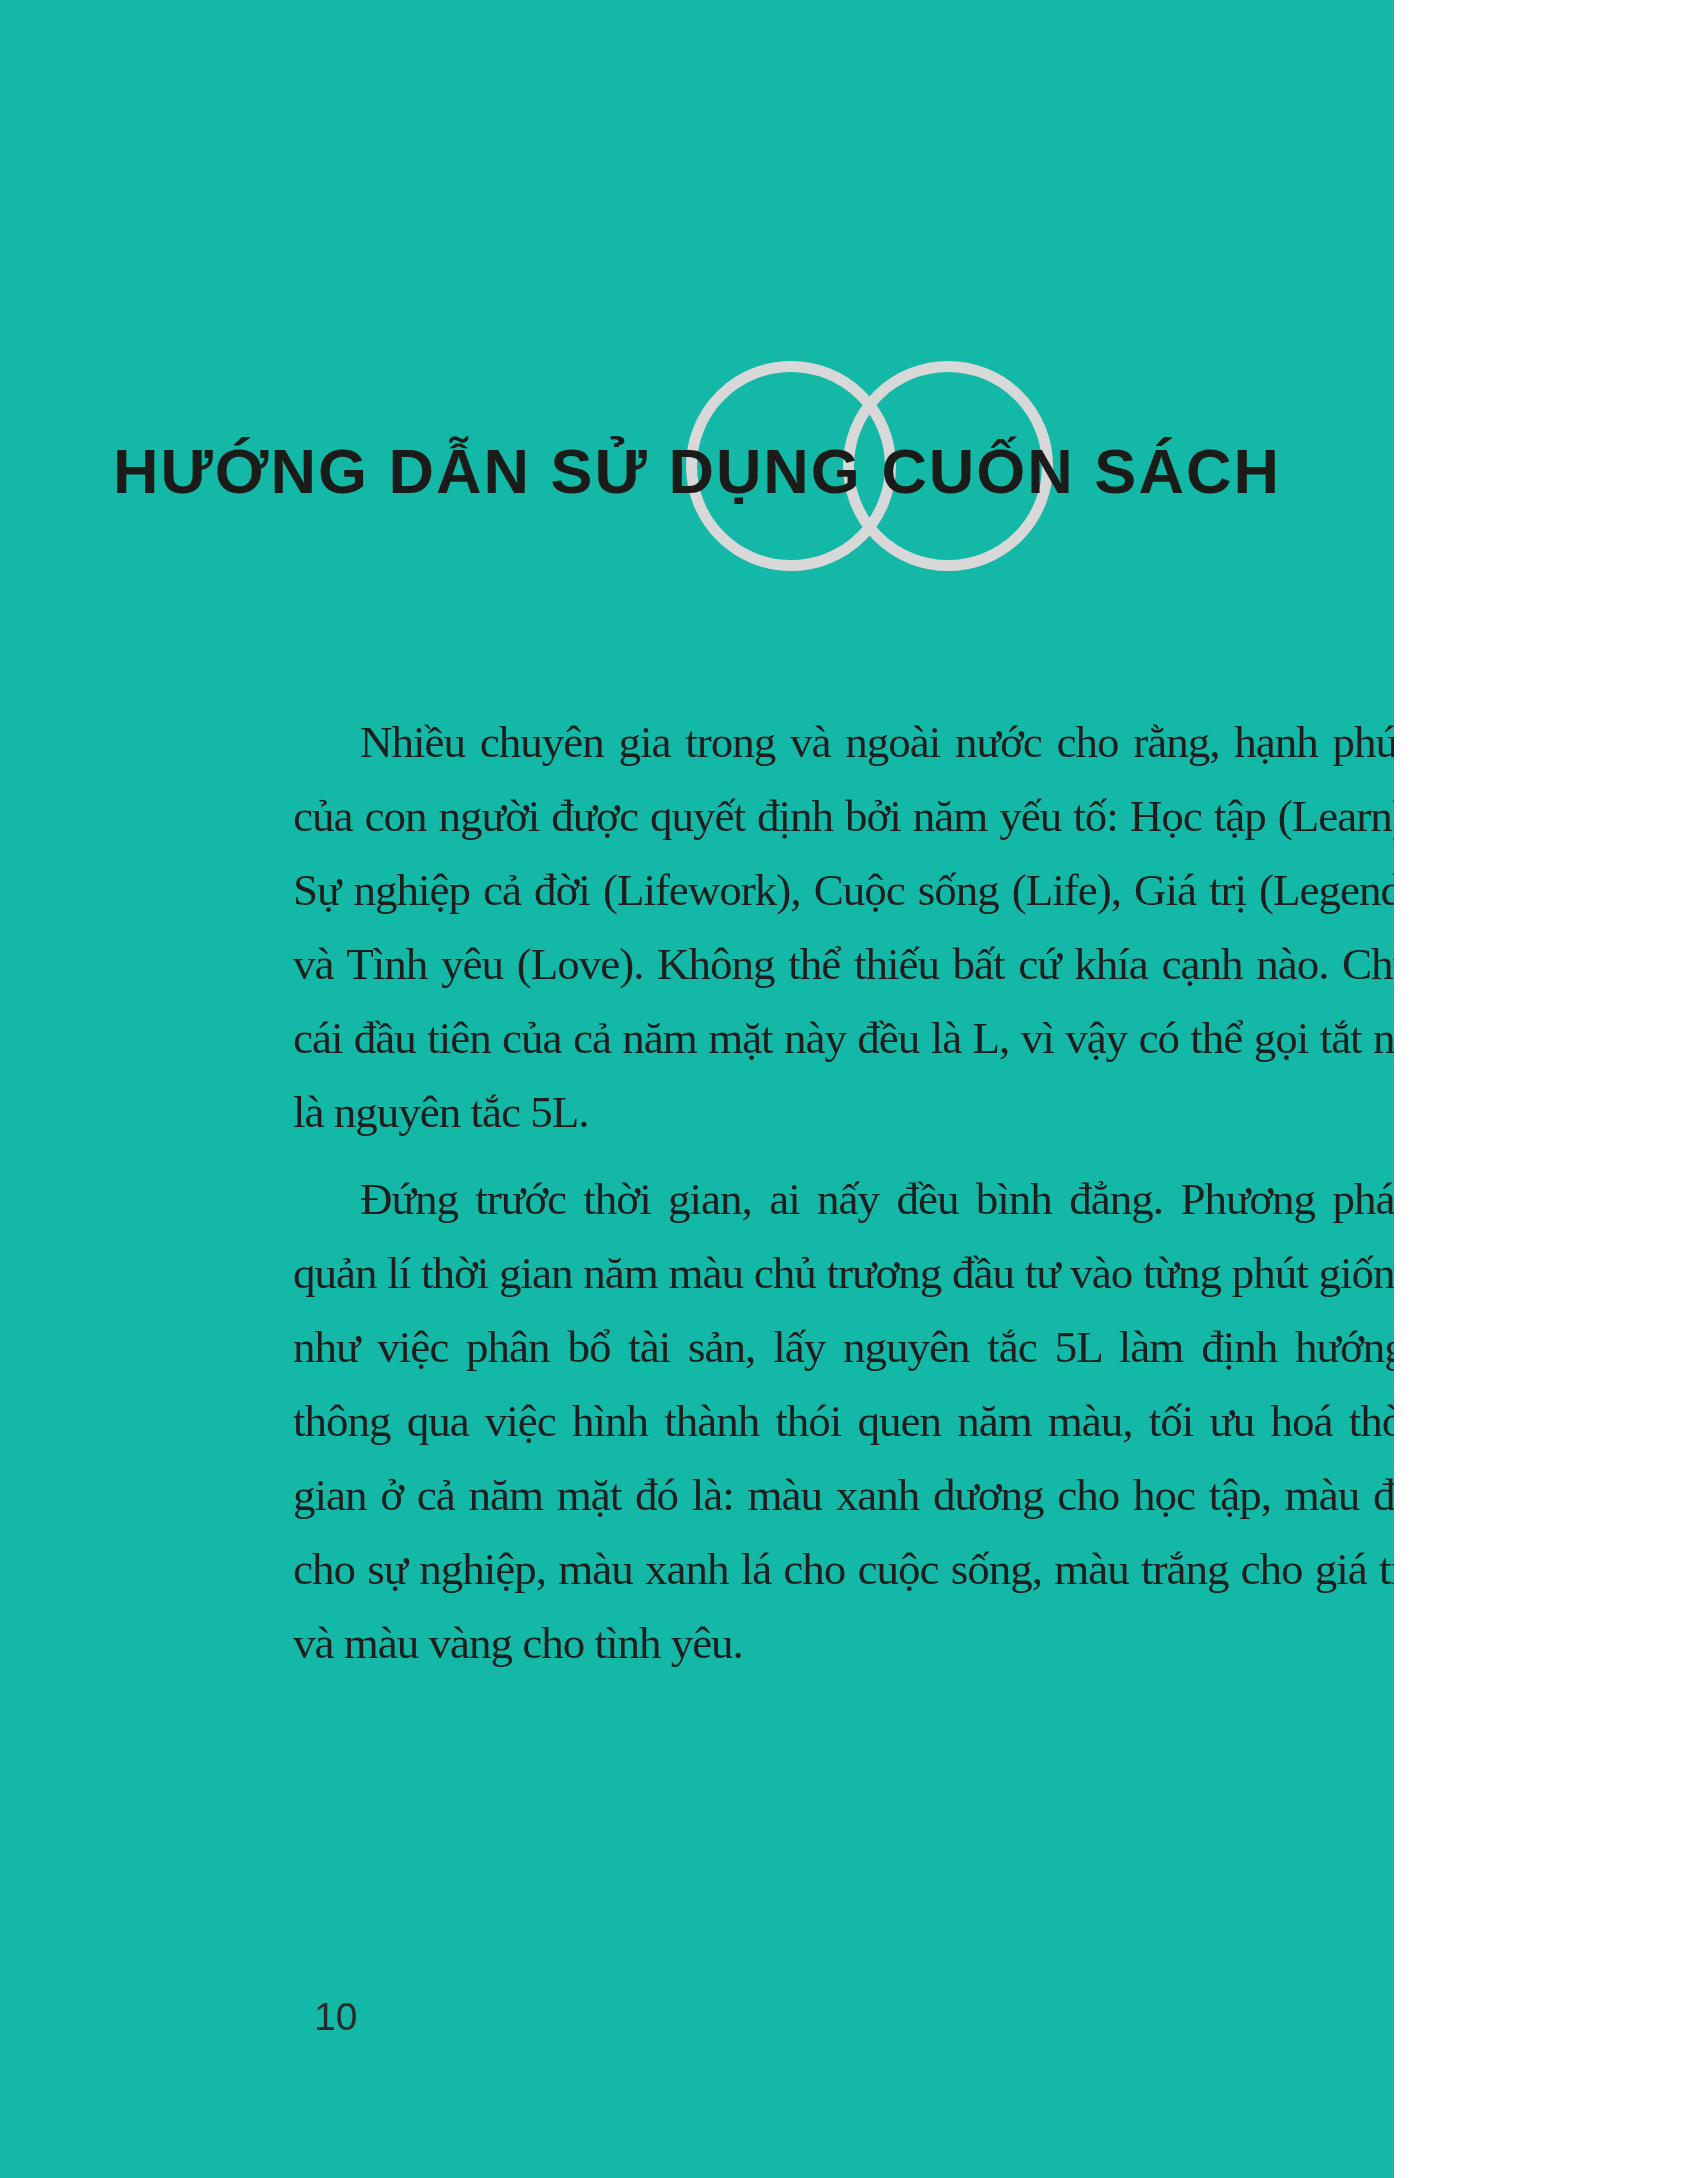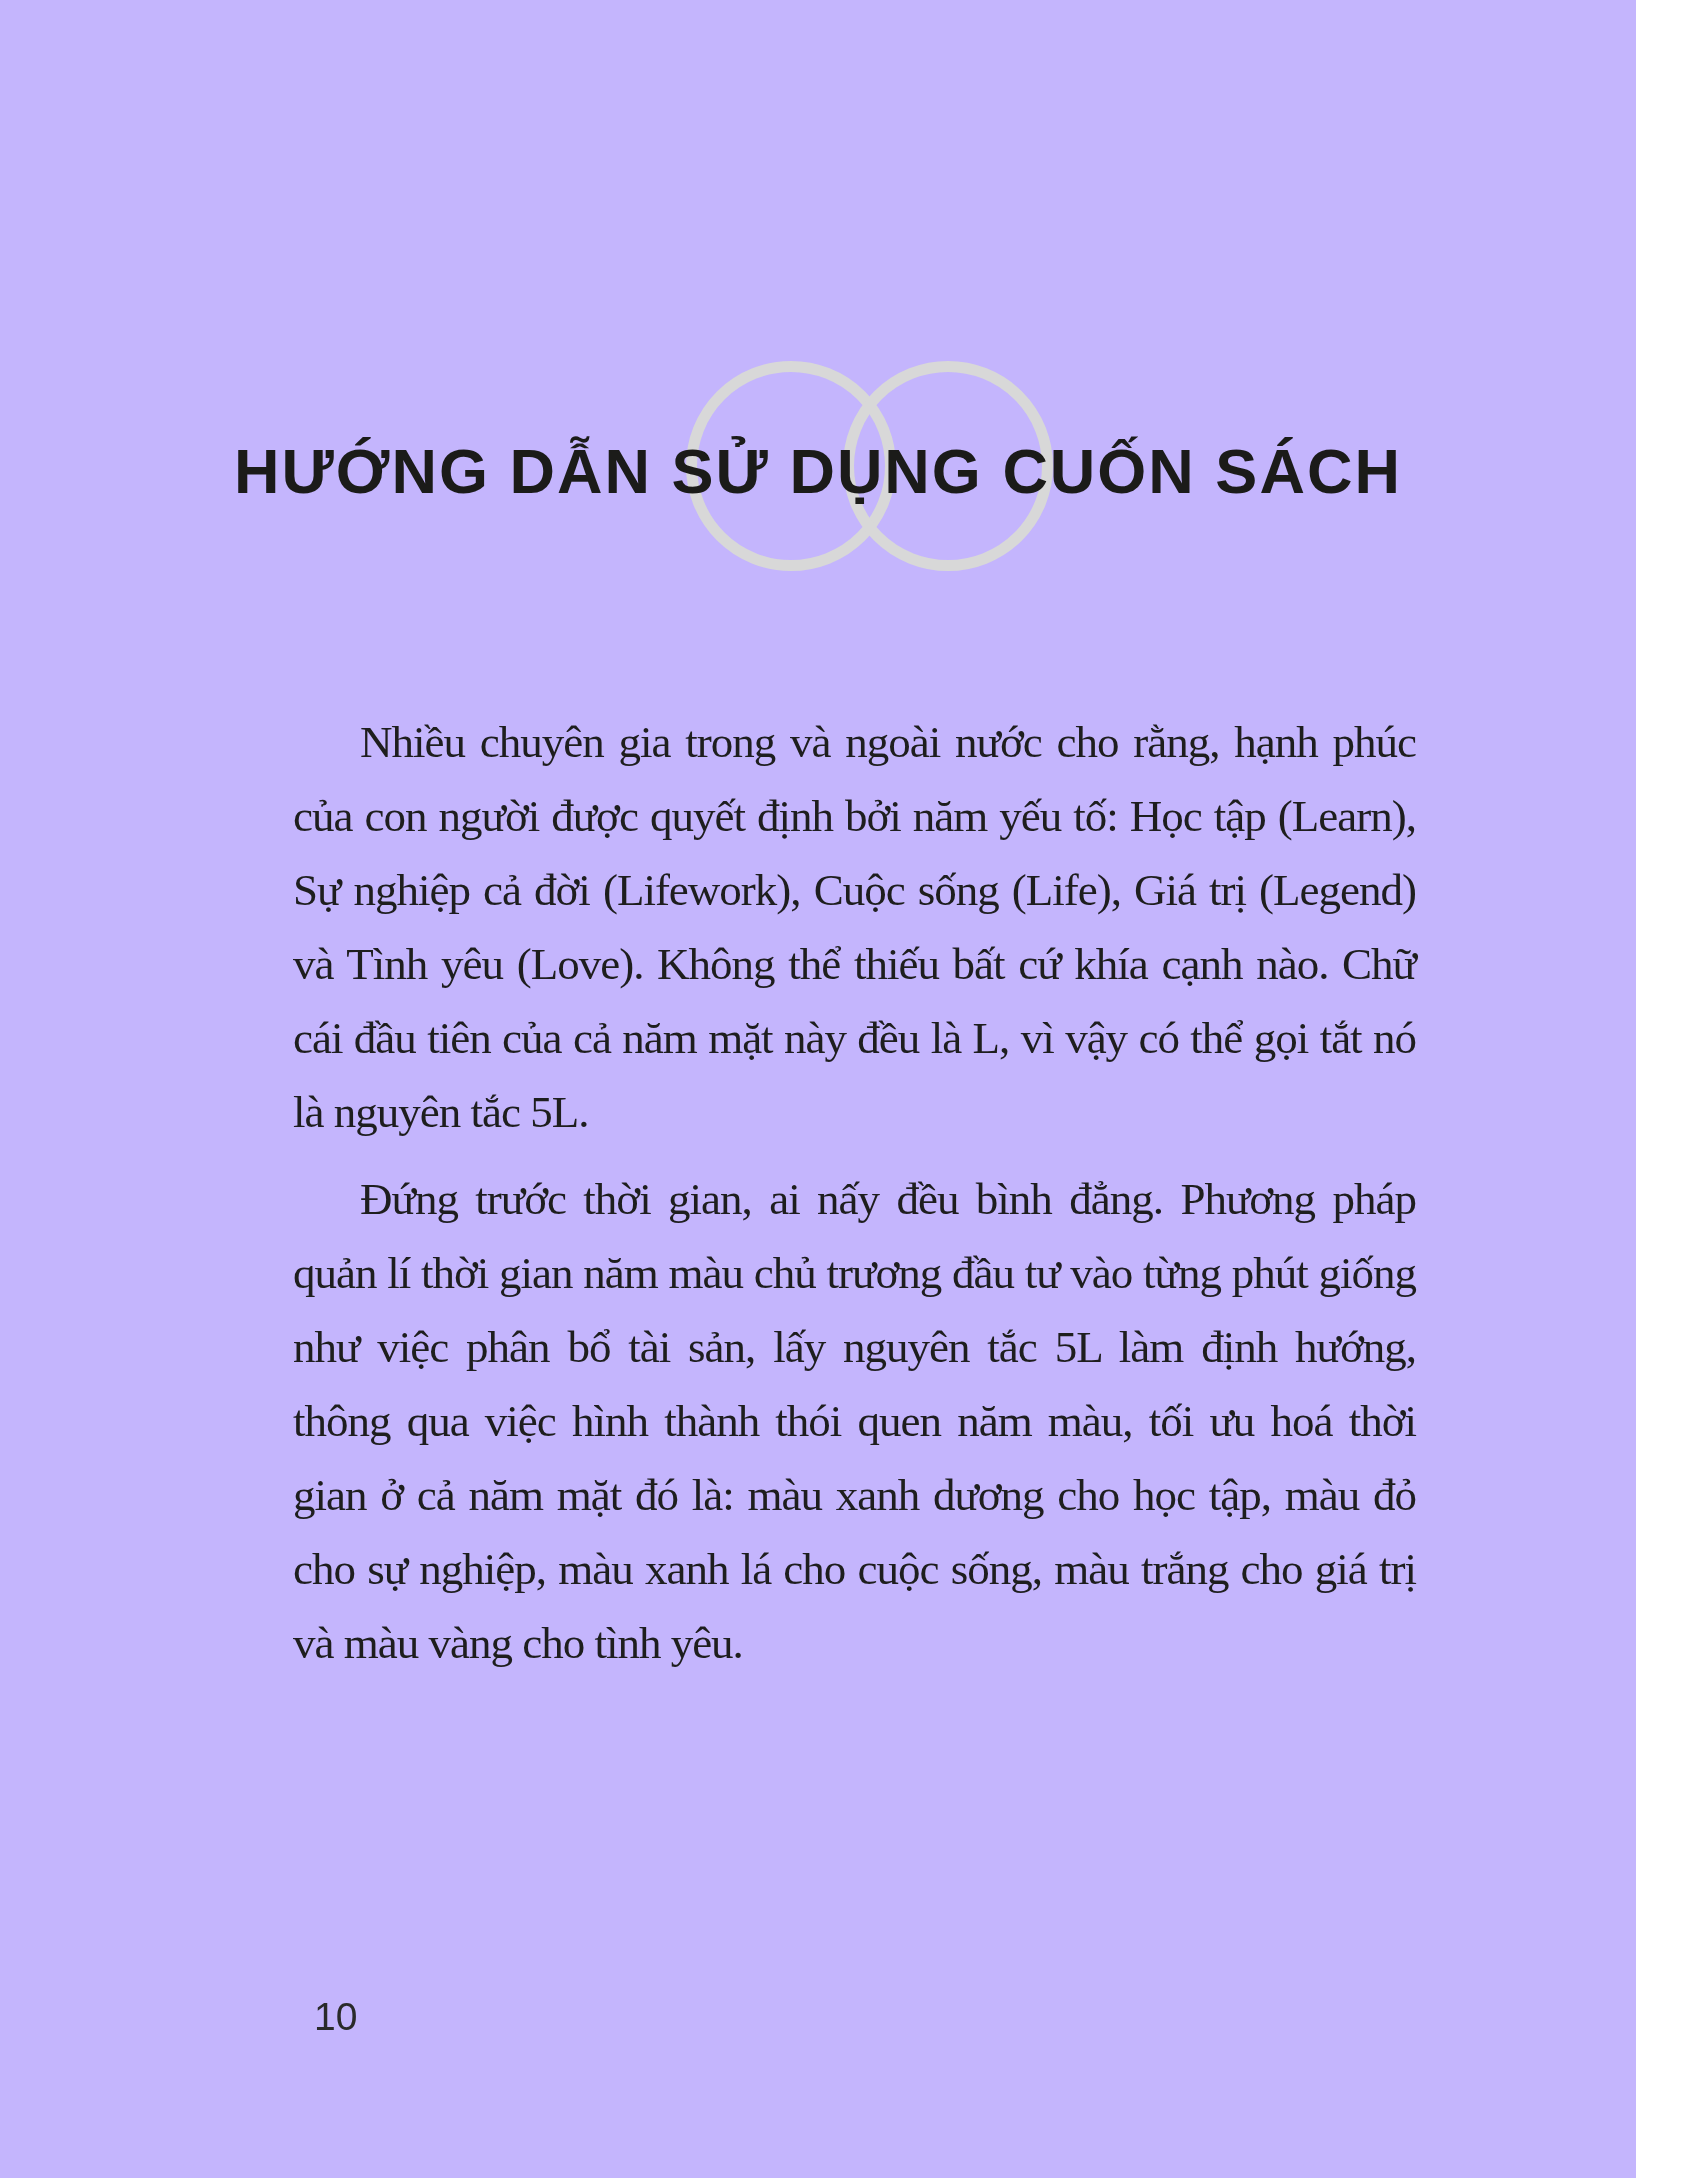--- a/index.html
+++ b/index.html
@@ -3,24 +3,23 @@
 <meta charset="utf-8">
 <style>
   html, body { margin: 0; padding: 0; }
   body {
     width: 1683px; height: 2178px;
     background: #ffffff;
     font-family: "Liberation Serif", serif;
   }
   .page {
     position: relative;
-    width: 1616px; height: 2178px;
-    background: #c4b5fd;
+    width: 1394px; height: 2178px;
+    background: #14b8a6;
     overflow: hidden;
-    padding-left: 20px;
   }
   
   .circle {
     position: absolute;
     width: 210px; height: 210px;
     box-sizing: border-box;
     border: 11px solid #d8d8d8;
     border-radius: 50%;
     background: transparent;
   }

